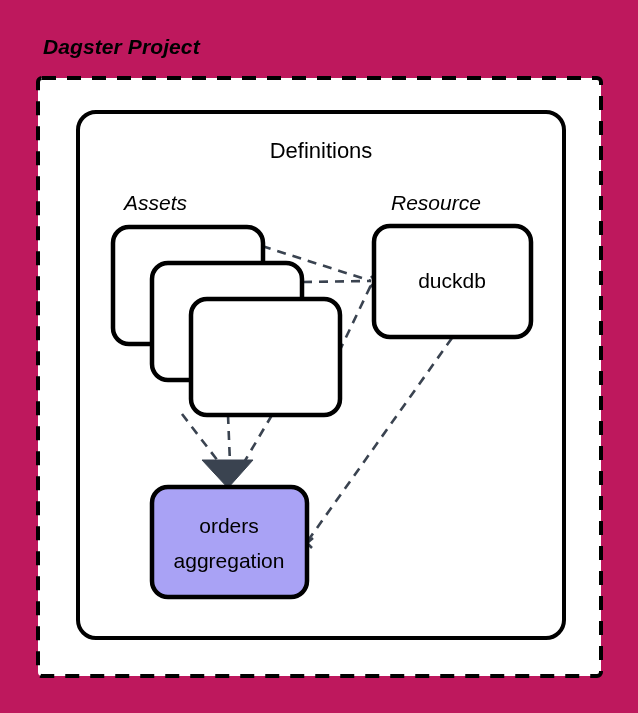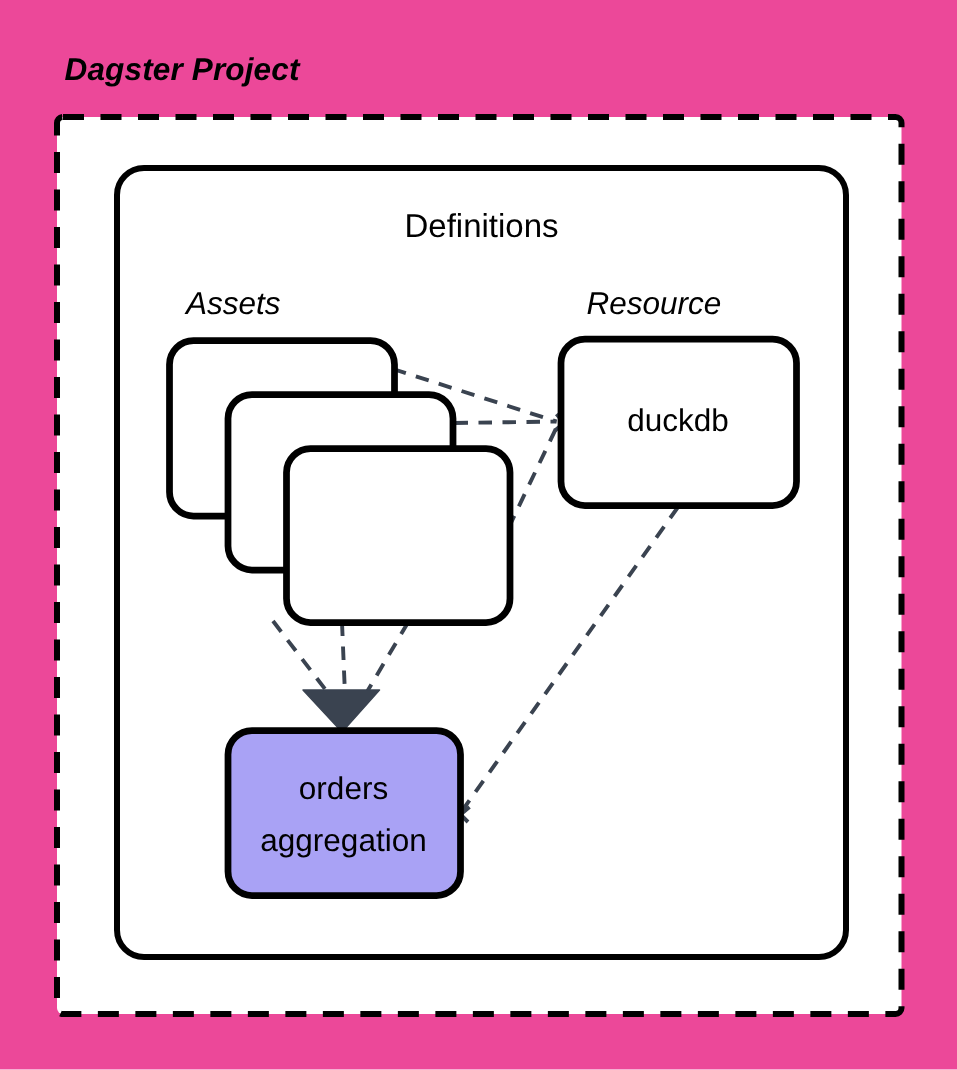--- a/index.html
+++ b/index.html
@@ -10,21 +10,21 @@
   body {
     width: 638px;
     height: 713px;
     font-family: "Liberation Sans", sans-serif;
     overflow: hidden;
   }
   #diagram-root {
     position: relative;
     width: 638px;
     height: 713px;
-    background: #ec4899;
+    background: #be185d;
   }
   svg.canvas {
     position: absolute;
     top: 0;
     left: 0;
     width: 638px;
     height: 713px;
     display: block;
   }
   text {

